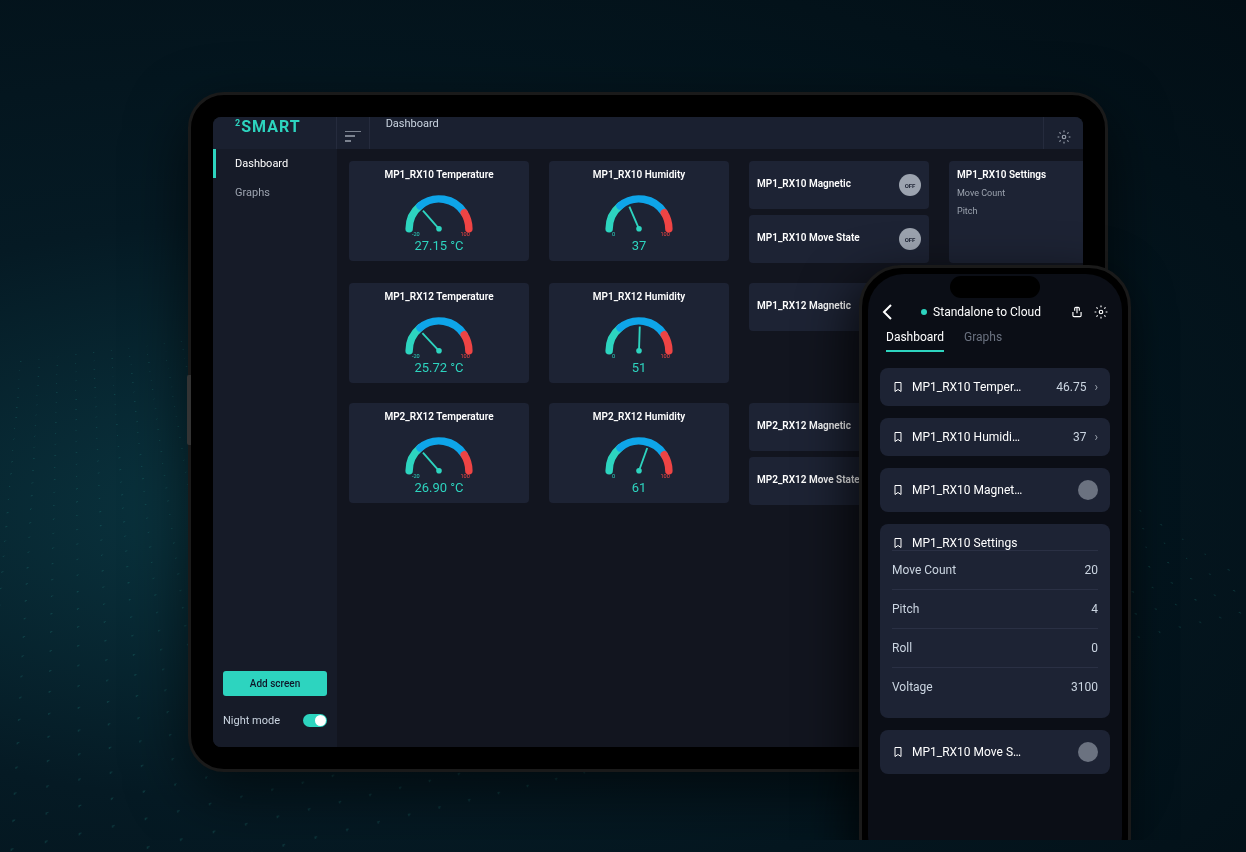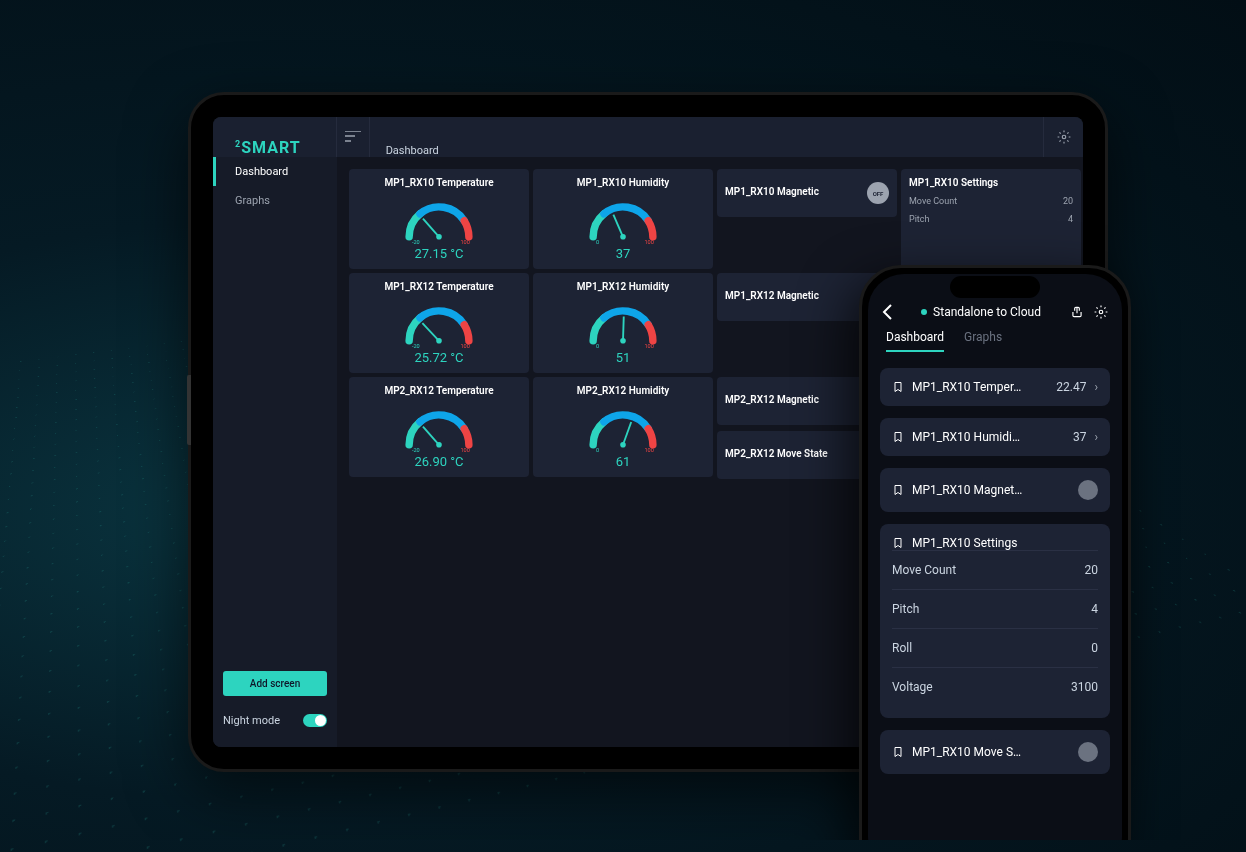--- a/index.html
+++ b/index.html
@@ -5,38 +5,38 @@
 *{box-sizing:border-box;margin:0;padding:0;font-family:-apple-system,BlinkMacSystemFont,'Segoe UI',Roboto,sans-serif}
 body{width:1246px;height:852px;background:radial-gradient(ellipse at 20% 60%,#0a3540 0%,#051a24 40%,#020e15 100%);overflow:hidden;position:relative}
 .bg-dots{position:absolute;inset:0;opacity:0.15;pointer-events:none}
 .bg-dots::before{content:"";position:absolute;inset:0;background-image:radial-gradient(circle,#2dd4bf 1px,transparent 1px);background-size:25px 25px;transform:perspective(800px) rotateX(45deg) rotateZ(-15deg);transform-origin:30% 70%}
 .outer{position:absolute;inset:12px;border-radius:28px;overflow:hidden}
 
 
 .tablet{position:absolute;left:176px;top:80px;width:920px;height:680px;background:#000;border-radius:36px;border:3px solid #1a1a1a;box-shadow:0 20px 60px rgba(0,0,0,0.6)}
 .tablet-screen{position:absolute;inset:22px;background:#161b28;border-radius:8px;overflow:hidden;display:flex;flex-direction:column}
 .tablet-buttons{position:absolute;left:-4px;top:280px;width:4px;height:70px;background:#333;border-radius:2px 0 0 2px}
-.tablet-top{display:flex;height:40px;align-items:flex-end;background:#1a2030}
+.tablet-top{display:flex;height:32px;align-items:flex-start;background:#1a2030}
 .brand{color:#2dd4bf;font-weight:700;font-size:16px;letter-spacing:1px;padding-left:22px}
 .brand sup{font-size:9px;vertical-align:super}
 .topbar-sort{margin-left:35px;width:34px;height:40px;display:flex;align-items:center;justify-content:center;color:#9ca3af;cursor:pointer;border-left:1px solid #252b3d;border-right:1px solid #252b3d}
 .topbar-title{padding-left:16px;font-size:11px;color:#cbd5e1;flex:1}
 .topbar-gear{width:40px;height:40px;display:flex;align-items:center;justify-content:center;color:#9ca3af;cursor:pointer;border-left:1px solid #252b3d}
 .tablet-body{flex:1;display:flex;overflow:hidden}
 .sidebar{width:124px;background:#161b28;display:flex;flex-direction:column;font-size:11px;color:#9ca3af}
 .sidebar-nav{flex:1}
 .nav-item{padding:8px 22px;cursor:pointer}
 .nav-item.active{color:#fff;border-left:3px solid #2dd4bf;padding-left:19px}
 .sidebar-bottom{padding:0 10px 20px}
 .add-screen{background:#2dd4bf;color:#0f172a;font-size:10px;font-weight:500;padding:7px 0;text-align:center;border-radius:3px;cursor:pointer;margin-bottom:18px}
 .night-row{display:flex;align-items:center;justify-content:space-between;font-size:11px;color:#cbd5e1}
 .toggle{width:24px;height:13px;background:#2dd4bf;border-radius:7px;position:relative;cursor:pointer}
 .toggle::after{content:"";position:absolute;right:1px;top:1px;width:11px;height:11px;background:#fff;border-radius:50%}
 .main{flex:1;background:#12151f;padding:12px;overflow:auto}
-.grid{display:grid;grid-template-columns:180px 180px 180px 180px;gap:4px}
+.grid{display:grid;grid-template-columns:180px 180px 180px 180px;gap:20px}
 .card{background:#1d2334;border-radius:4px;padding:8px;color:#fff}
 .card-title{font-size:10px;font-weight:600;margin-bottom:4px}
 .card.gauge{height:100px;display:flex;flex-direction:column;align-items:center}
 .gauge-svg{width:90px;height:60px}
 .gauge-val{font-size:13px;color:#2dd4bf;margin-top:-2px}
 .card.small{height:48px;display:flex;align-items:center;justify-content:space-between}
 .off-pill{width:22px;height:22px;background:#9ca3af;border-radius:50%;display:flex;align-items:center;justify-content:center;font-size:6px;color:#1d2334;font-weight:700}
 .setting-row{display:flex;justify-content:space-between;font-size:9px;color:#9ca3af;padding:4px 0}
 .col3{display:flex;flex-direction:column;gap:6px}
 
@@ -129,20 +129,24 @@
     <text x="16" y="56" font-size="6" fill="#2dd4bf">0</text>
     <text x="68" y="56" font-size="6" fill="#ef4444">100</text>
   </svg>
                 <div class="gauge-val">37</div>
               </div>
               <div class="col3">
                 <div class="card small">
                   <div class="card-title">MP1_RX10 Magnetic</div>
                   <div class="off-pill">OFF</div>
                 </div>
+                <div class="card small">
+                  <div class="card-title">MP1_RX10 Move State</div>
+                  <div class="off-pill">OFF</div>
+                </div>
               </div>
               <div class="card">
                 <div class="card-title">MP1_RX10 Settings</div>
                 <div class="setting-row">
                   <span>Move Count</span>
                   <span>20</span>
                 </div>
                 <div class="setting-row">
                   <span>Pitch</span>
                   <span>4</span>
@@ -257,21 +261,21 @@
     </div>
     <div class="phone-list" id="phone-list">
           <div class="pcard">
             <div class="prow">
               <span>
                 <svg class="bookmark" viewBox="0 0 24 24" fill="none" stroke="currentColor" stroke-width="2">
                   <path d="M6 3h12v18l-6-4-6 4z"></path>
                 </svg>
               </span>
               <span class="label">MP1_RX10 Temper…</span>
-              <span class="val">22.47</span>
+              <span class="val">46.75</span>
               <span class="chev">›</span>
             </div>
           </div>
           <div class="pcard">
             <div class="prow">
               <span>
                 <svg class="bookmark" viewBox="0 0 24 24" fill="none" stroke="currentColor" stroke-width="2">
                   <path d="M6 3h12v18l-6-4-6 4z"></path>
                 </svg>
               </span>

